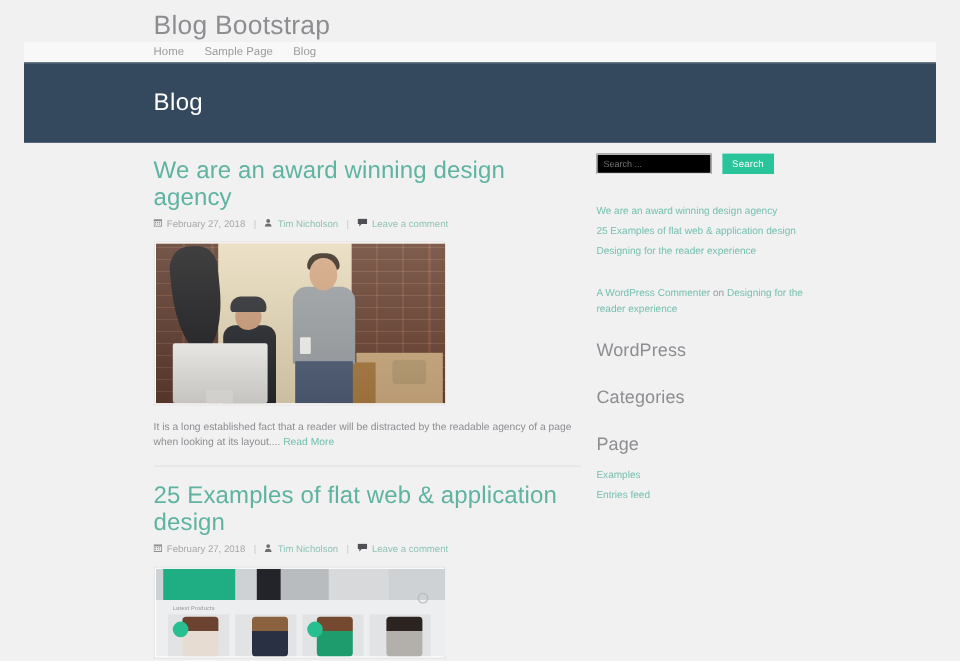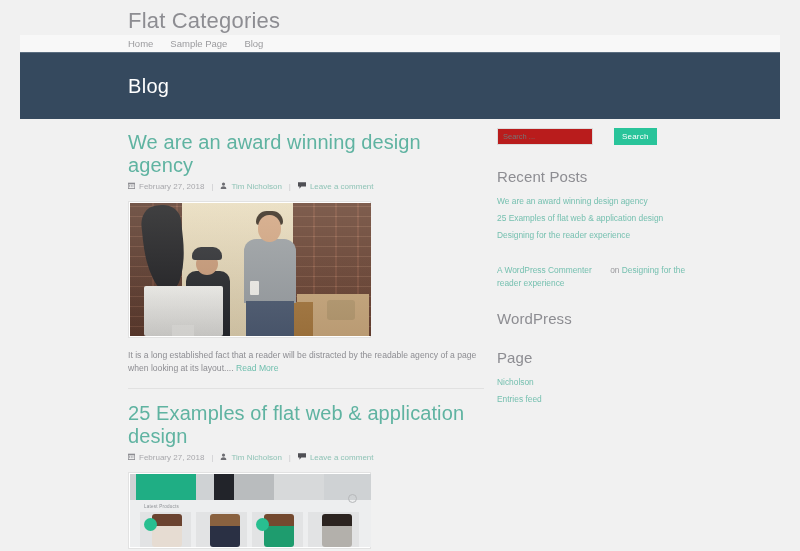--- a/index.html
+++ b/index.html
@@ -122,29 +122,29 @@
     background: #e1e1e1;
     margin: 13px 0 13px 0;
     width: 356px;
   }
 
   
   .search-row { display: flex; align-items: stretch; height: 17px; margin-bottom: 22px; }
   .search-input {
     width: 96px; height: 17px;
     border: 1px solid #dcdcdc;
-    background: #b91c1c;
+    background: #000000;
     font-size: 7.5px;
     color: #b6b6ba;
     padding: 0 5px;
     font-family: "Liberation Sans", sans-serif;
     outline: none;
   }
   .search-btn {
-    margin-left: 21px;
+    margin-left: 9px;
     height: 17px;
     padding: 0 8px;
     background: #29c49a;
     color: #ffffff;
     border: none;
     font-size: 8px;
     font-family: "Liberation Sans", sans-serif;
     cursor: pointer;
     letter-spacing: 0.2px;
   }
@@ -164,21 +164,21 @@
     line-height: 17px;
     color: #76c0b0;
     cursor: pointer;
   }
   .comment-item {
     font-size: 8.4px;
     line-height: 12.5px;
     color: #76c0b0;
     cursor: pointer;
   }
-  .comment-item .plain { color: #9a9a9e; margin-left: 16px; }
+  .comment-item .plain { color: #9a9a9e; }
 
   
   .ph1 { width: 241px; height: 133px; position: relative; background: #d9c9a6; }
   .ph1 .brick-l { position: absolute; left: 0; top: 0; width: 52px; height: 133px;
     background:
       repeating-linear-gradient(0deg, #6d4436 0 9px, #8a5a48 9px 10px),
       repeating-linear-gradient(90deg, rgba(0,0,0,.18) 0 22px, rgba(255,255,255,.12) 22px 24px);
     background-blend-mode: multiply; }
   .ph1 .brick-r { position: absolute; right: 0; top: 0; width: 78px; height: 133px;
     background:
@@ -223,21 +223,21 @@
   .ph2 .m1 { left:22px; background:linear-gradient(180deg,#6b4330 0 12px,#e6dcd2 12px); }
   .ph2 .m2 { left:80px; background:linear-gradient(180deg,#8a6240 0 12px,#2a3044 12px); }
   .ph2 .m3 { left:134px; background:linear-gradient(180deg,#74492f 0 12px,#1e9c6e 12px); }
   .ph2 .m4 { left:192px; background:linear-gradient(180deg,#2c2420 0 12px,#b3b0ab 12px); }
 </style>
 </head>
 <body>
 
 <div class="page">
 
-  <div class="site-title">Flat Categories</div>
+  <div class="site-title">Blog Bootstrap</div>
 
   <div class="navbar">
     <div class="navbar-inner">
       <span class="nav-item">Home</span>
       <span class="nav-item">Sample Page</span>
       <span class="nav-item">Blog</span>
     </div>
   </div>
 
   <div class="banner">
@@ -365,46 +365,46 @@
   </div>
 
   <div class="sidebar">
 
     <div class="search-row">
       <input class="search-input" type="text" placeholder="Search ..." style="">
       <button class="search-btn">Search</button>
     </div>
 
     <div class="widget">
-      <h3 class="widget-title">Recent Posts</h3>
       <ul class="widget-list">
         <li>We are an award winning design agency</li>
         <li>25 Examples of flat web &amp; application design</li>
         <li>Designing for the reader experience</li>
       </ul>
     </div>
 
     <div class="widget">
       <div class="comment-item">
         <span>A WordPress Commenter</span>
         <span class="plain">on</span>
         <span>Designing for the reader experience</span>
       </div>
     </div>
 
     <div class="widget">
       <h3 class="widget-title">WordPress</h3>
     </div>
 
     <div class="widget">
+      <h3 class="widget-title">Categories</h3>
     </div>
 
     <div class="widget">
       <h3 class="widget-title">Page</h3>
       <ul class="widget-list">
-        <li>Nicholson</li>
+        <li>Examples</li>
         <li>Entries feed</li>
 
       </ul>
     </div>
 
   </div>
 </div>
 
 </body></html>

